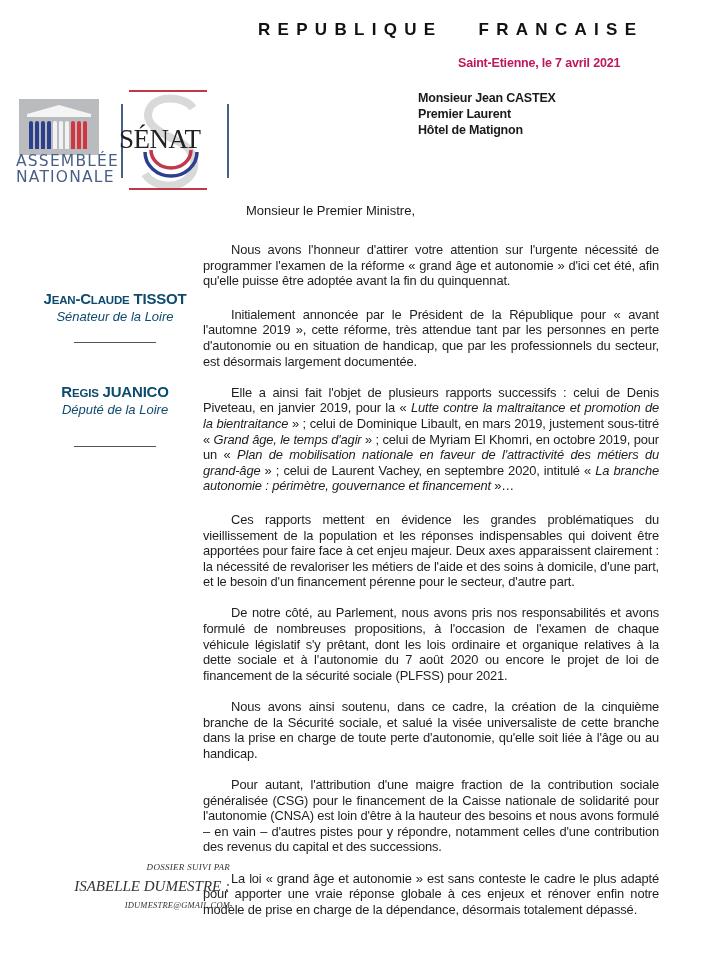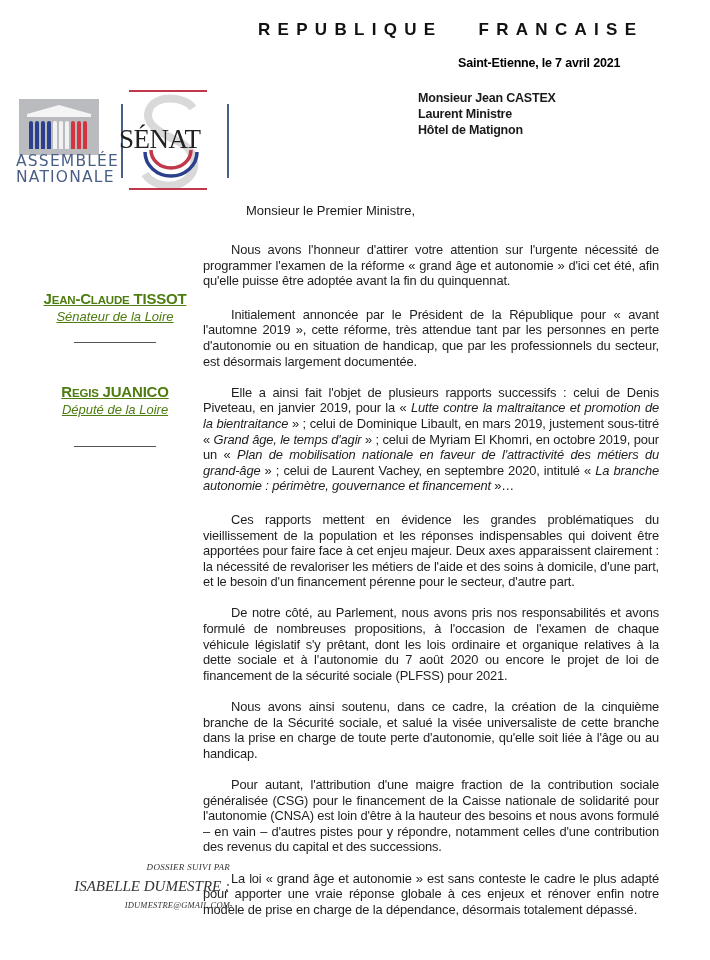--- a/index.html
+++ b/index.html
@@ -7,21 +7,21 @@
       width: 710px; height: 960px; position: relative; overflow: hidden;
       font-family: "Liberation Sans", sans-serif; color: #1a1a1a;
     }
     .abs { position: absolute; }
     .rf-title {
       left: 258px; top: 20px; font-size: 17px; font-weight: bold;
       letter-spacing: 7.3px; white-space: pre; color: #111;
     }
     .date {
       left: 458px; top: 56px; font-size: 12.5px; font-weight: bold;
-      letter-spacing: -0.2px; color: #000000;
+      letter-spacing: -0.2px; color: #be185d;
     }
     .addressee {
       left: 418px; top: 90px; font-size: 12.5px; font-weight: bold;
       line-height: 16px; letter-spacing: -0.2px; color: #1a1a1a;
     }
     
     .logo-an { left: 16px; top: 99px; width: 100px; height: 86px; }
     .an-building { position: absolute; left: 3px; top: 0; width: 80px; height: 56px; background: #b9bbbe; }
     .an-pediment {
       position: absolute; left: 8px; top: 6px; width: 0; height: 0;
@@ -50,21 +50,21 @@
 
     .salutation { left: 246px; top: 203px; font-size: 13px; color: #1a1a1a; text-align: center; }
 
     .body-text {
       left: 203px; top: 242px; width: 456px;
       font-size: 12.9px; line-height: 15.6px; text-align: justify; color: #1e1e1e;
       letter-spacing: -0.15px;
     }
     .body-text p { margin: 0 0 15.6px 0; text-indent: 28px; }
 
-    .sidebar { left: 0; width: 230px; text-align: center; color: #4d7c0f; text-decoration: underline; }
+    .sidebar { left: 0; width: 230px; text-align: center; color: #0c4a6e; }
     .signer-name { font-size: 15px; font-weight: bold; letter-spacing: -0.2px; }
     .signer-name .sc { font-size: 11.5px; }
     .signer-role { font-size: 13px; font-style: italic; margin-top: 2px; }
     .sig-line { width: 82px; height: 1px; background: #555; margin: 0 auto; }
 
     .followup {
       left: 0; width: 230px; text-align: right; top: 858px;
       font-family: "Liberation Serif", serif; font-style: italic; color: #333;
       line-height: 19px; font-size: 10px;
     }
@@ -73,21 +73,21 @@
     .followup .l3 { font-size: 8.5px; letter-spacing: 0.2px; }
   </style>
 </head>
 <body>
 
 <div class="abs rf-title">REPUBLIQUE   FRANCAISE</div>
 <div class="abs date">Saint-Etienne, le 7 avril 2021</div>
 
 <div class="abs addressee">
   <div>Monsieur Jean CASTEX</div>
-  <div>Laurent Ministre</div>
+  <div>Premier Laurent</div>
   <div>Hôtel de Matignon</div>
 </div>
 
 <div class="abs logo-an">
   <div class="an-building">
     <div class="an-pediment"></div>
     <div class="an-beam"></div>
     <div class="an-cols" id="an-cols">
         <div class="an-col" style="background: rgb(43, 63, 140);"></div>
         <div class="an-col" style="background: rgb(43, 63, 140);"></div>

